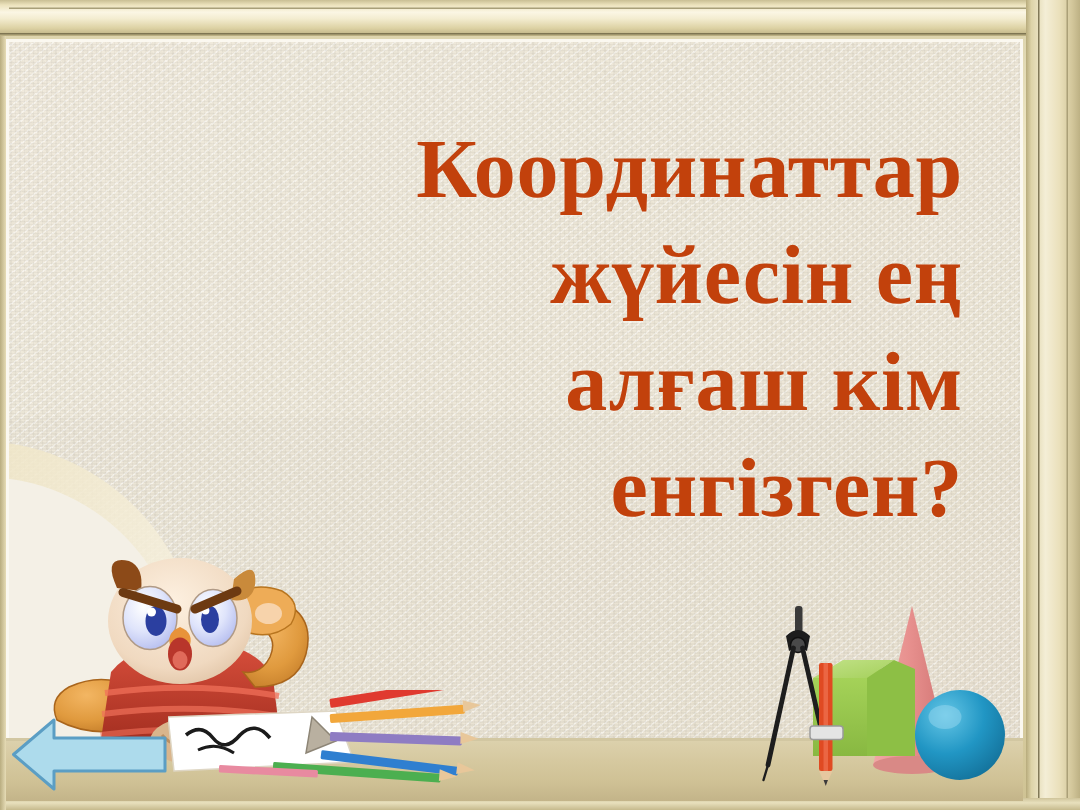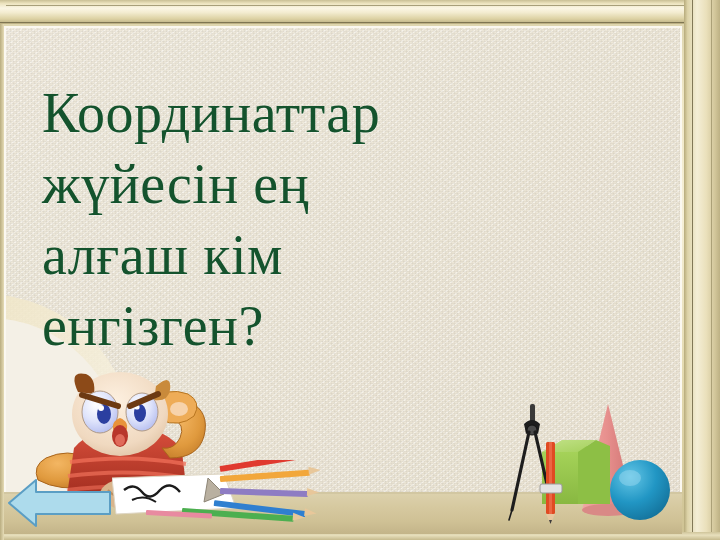--- a/index.html
+++ b/index.html
@@ -80,26 +80,26 @@
   
   .desk{
     position:absolute;left:0;bottom:0;width:678px;height:42px;
     background:linear-gradient(180deg,#ddd2ae 0%,#d6c9a0 35%,#cfc195 70%,#c3b489 100%);
   }
   .desk-edge{position:absolute;left:0;bottom:40px;width:678px;height:2px;background:#cfc49f;opacity:.8;}
 
   
   .title{
     position:absolute;left:38px;top:52px;width:600px;
-    text-align:left;
+    text-align:right;
     font-family:"Liberation Serif","DejaVu Serif",serif;
-    font-weight:normal;
+    font-weight:bold;
     font-size:56px;
     line-height:71px;
-    color:#14532d;
+    color:#c2410c;
     letter-spacing:.5px;
     white-space:pre-line;
     text-shadow:0 1px 0 rgba(255,255,255,.35);
   }
 
   
   .owl-wrap{position:absolute;left:26px;bottom:2px;width:200px;height:170px;}
   .owl-svg{width:200px;height:170px;display:block;}
 
   

